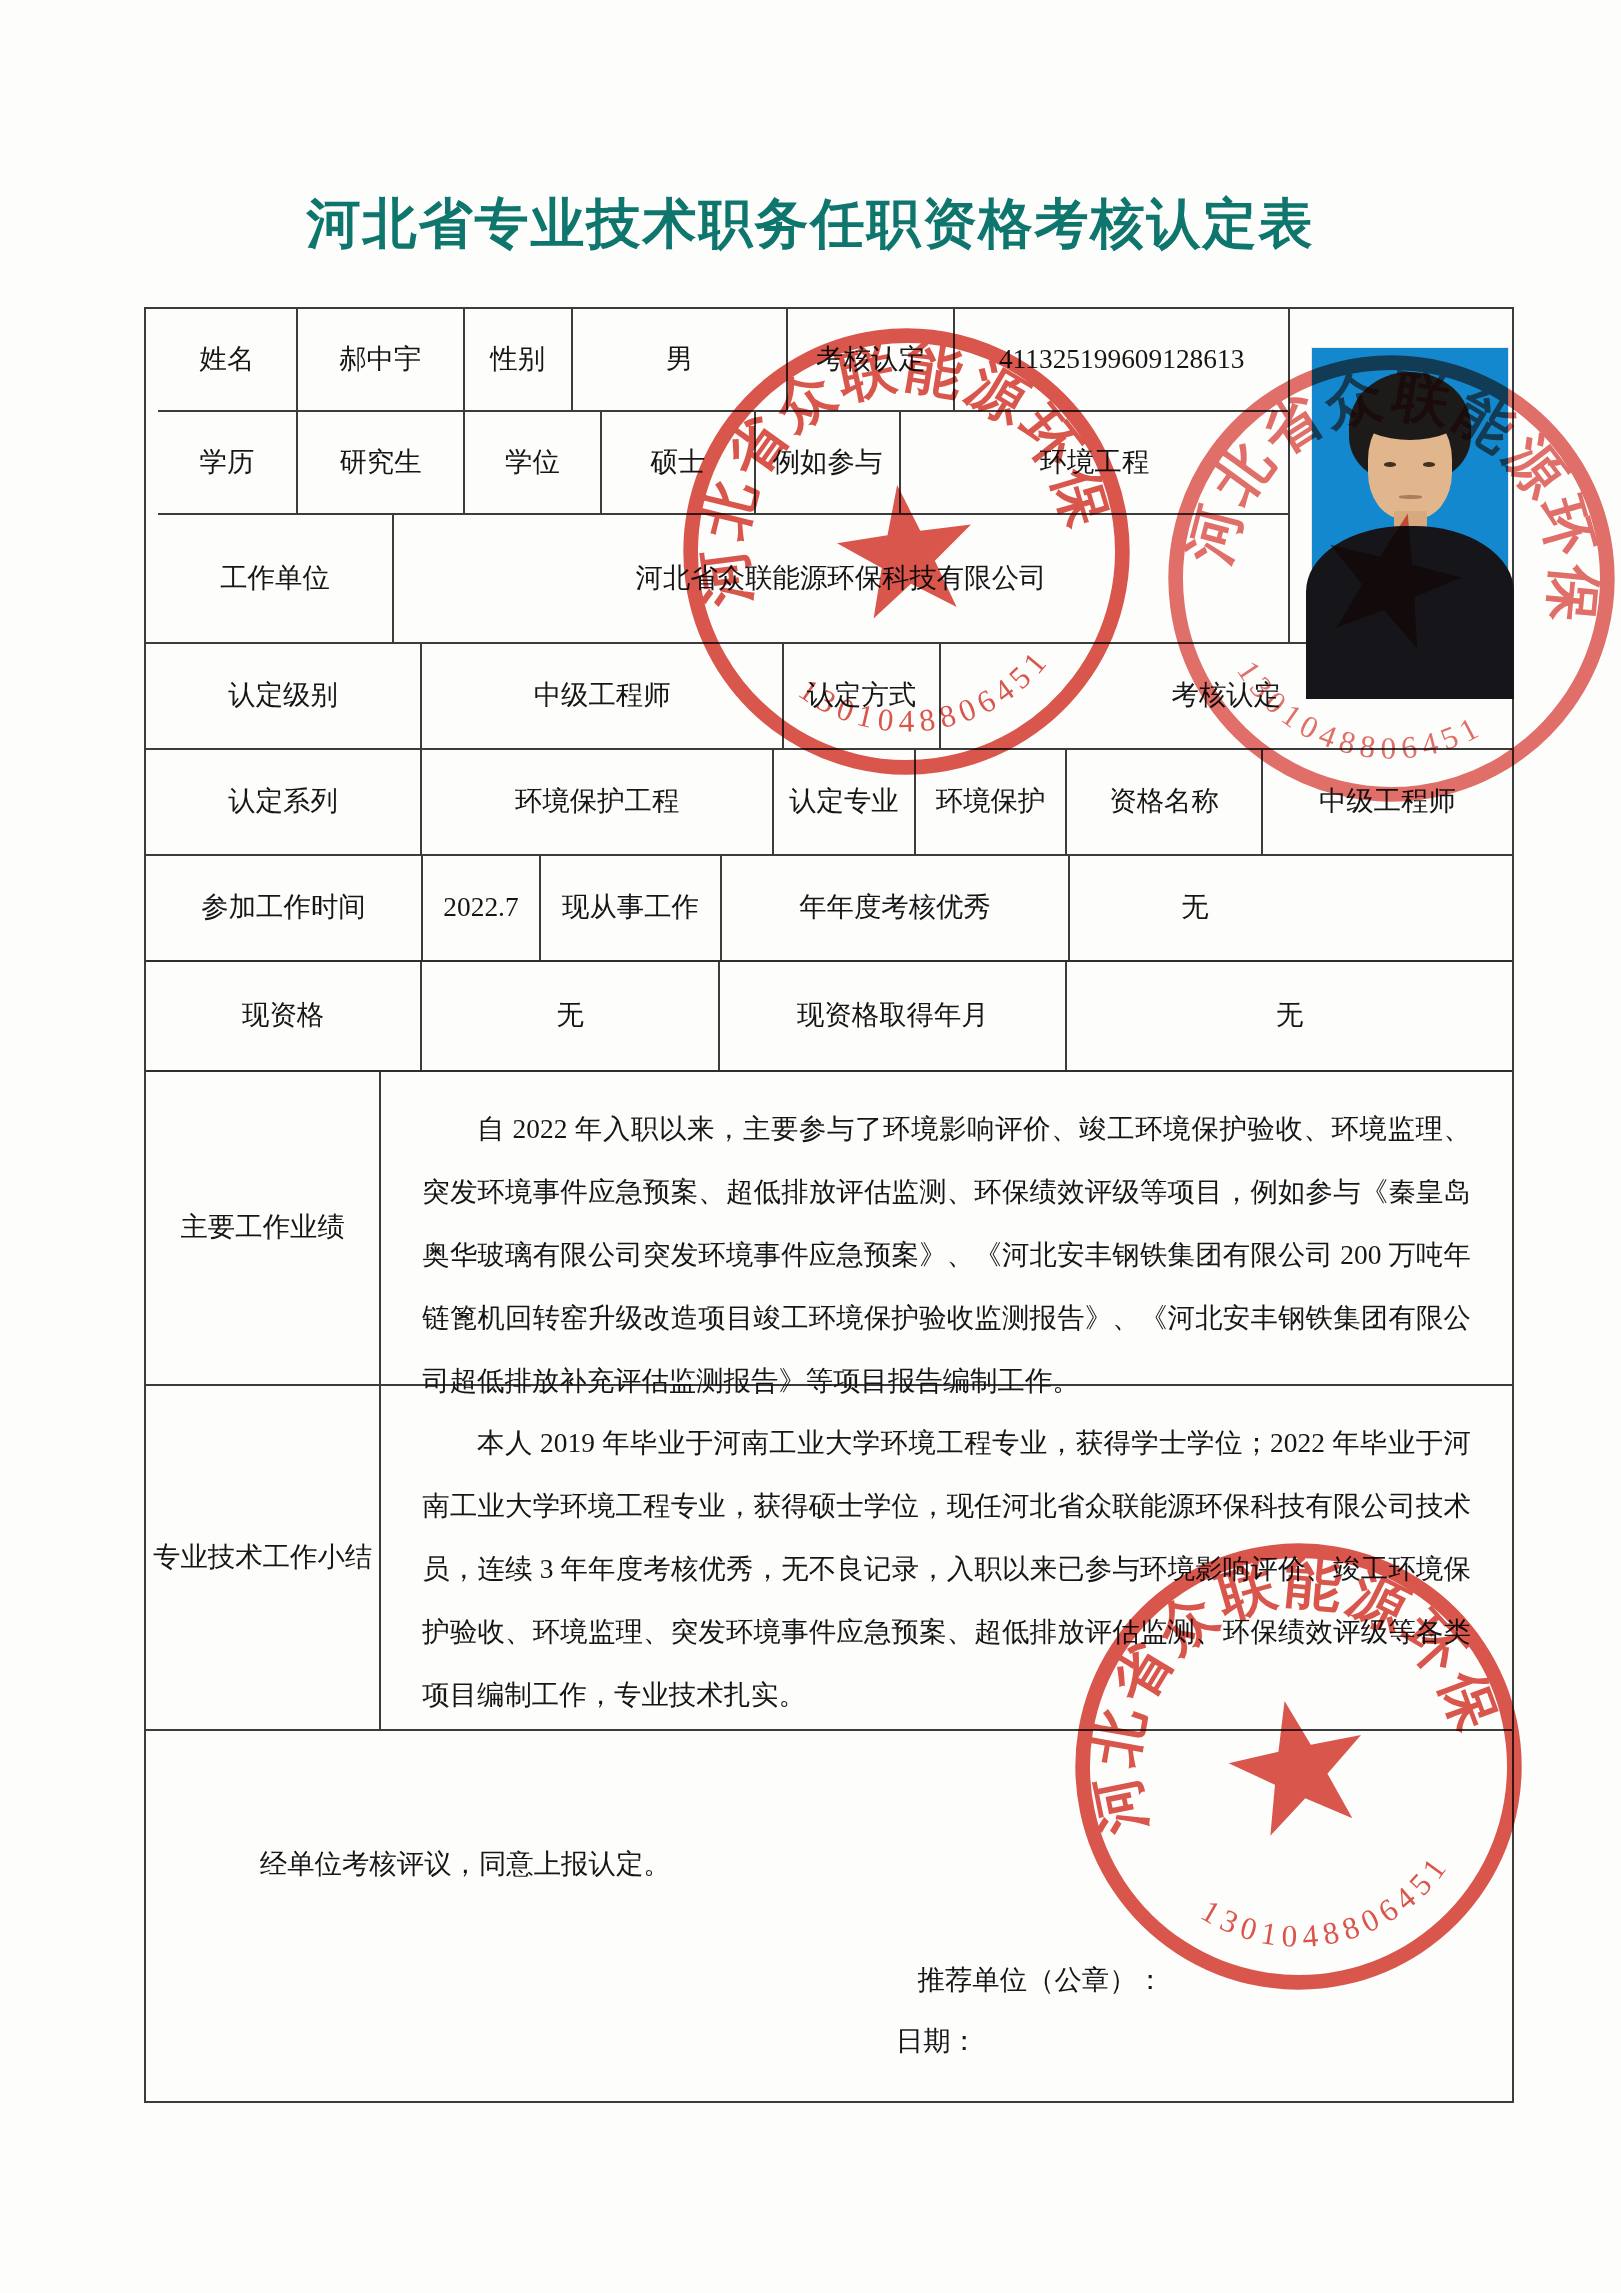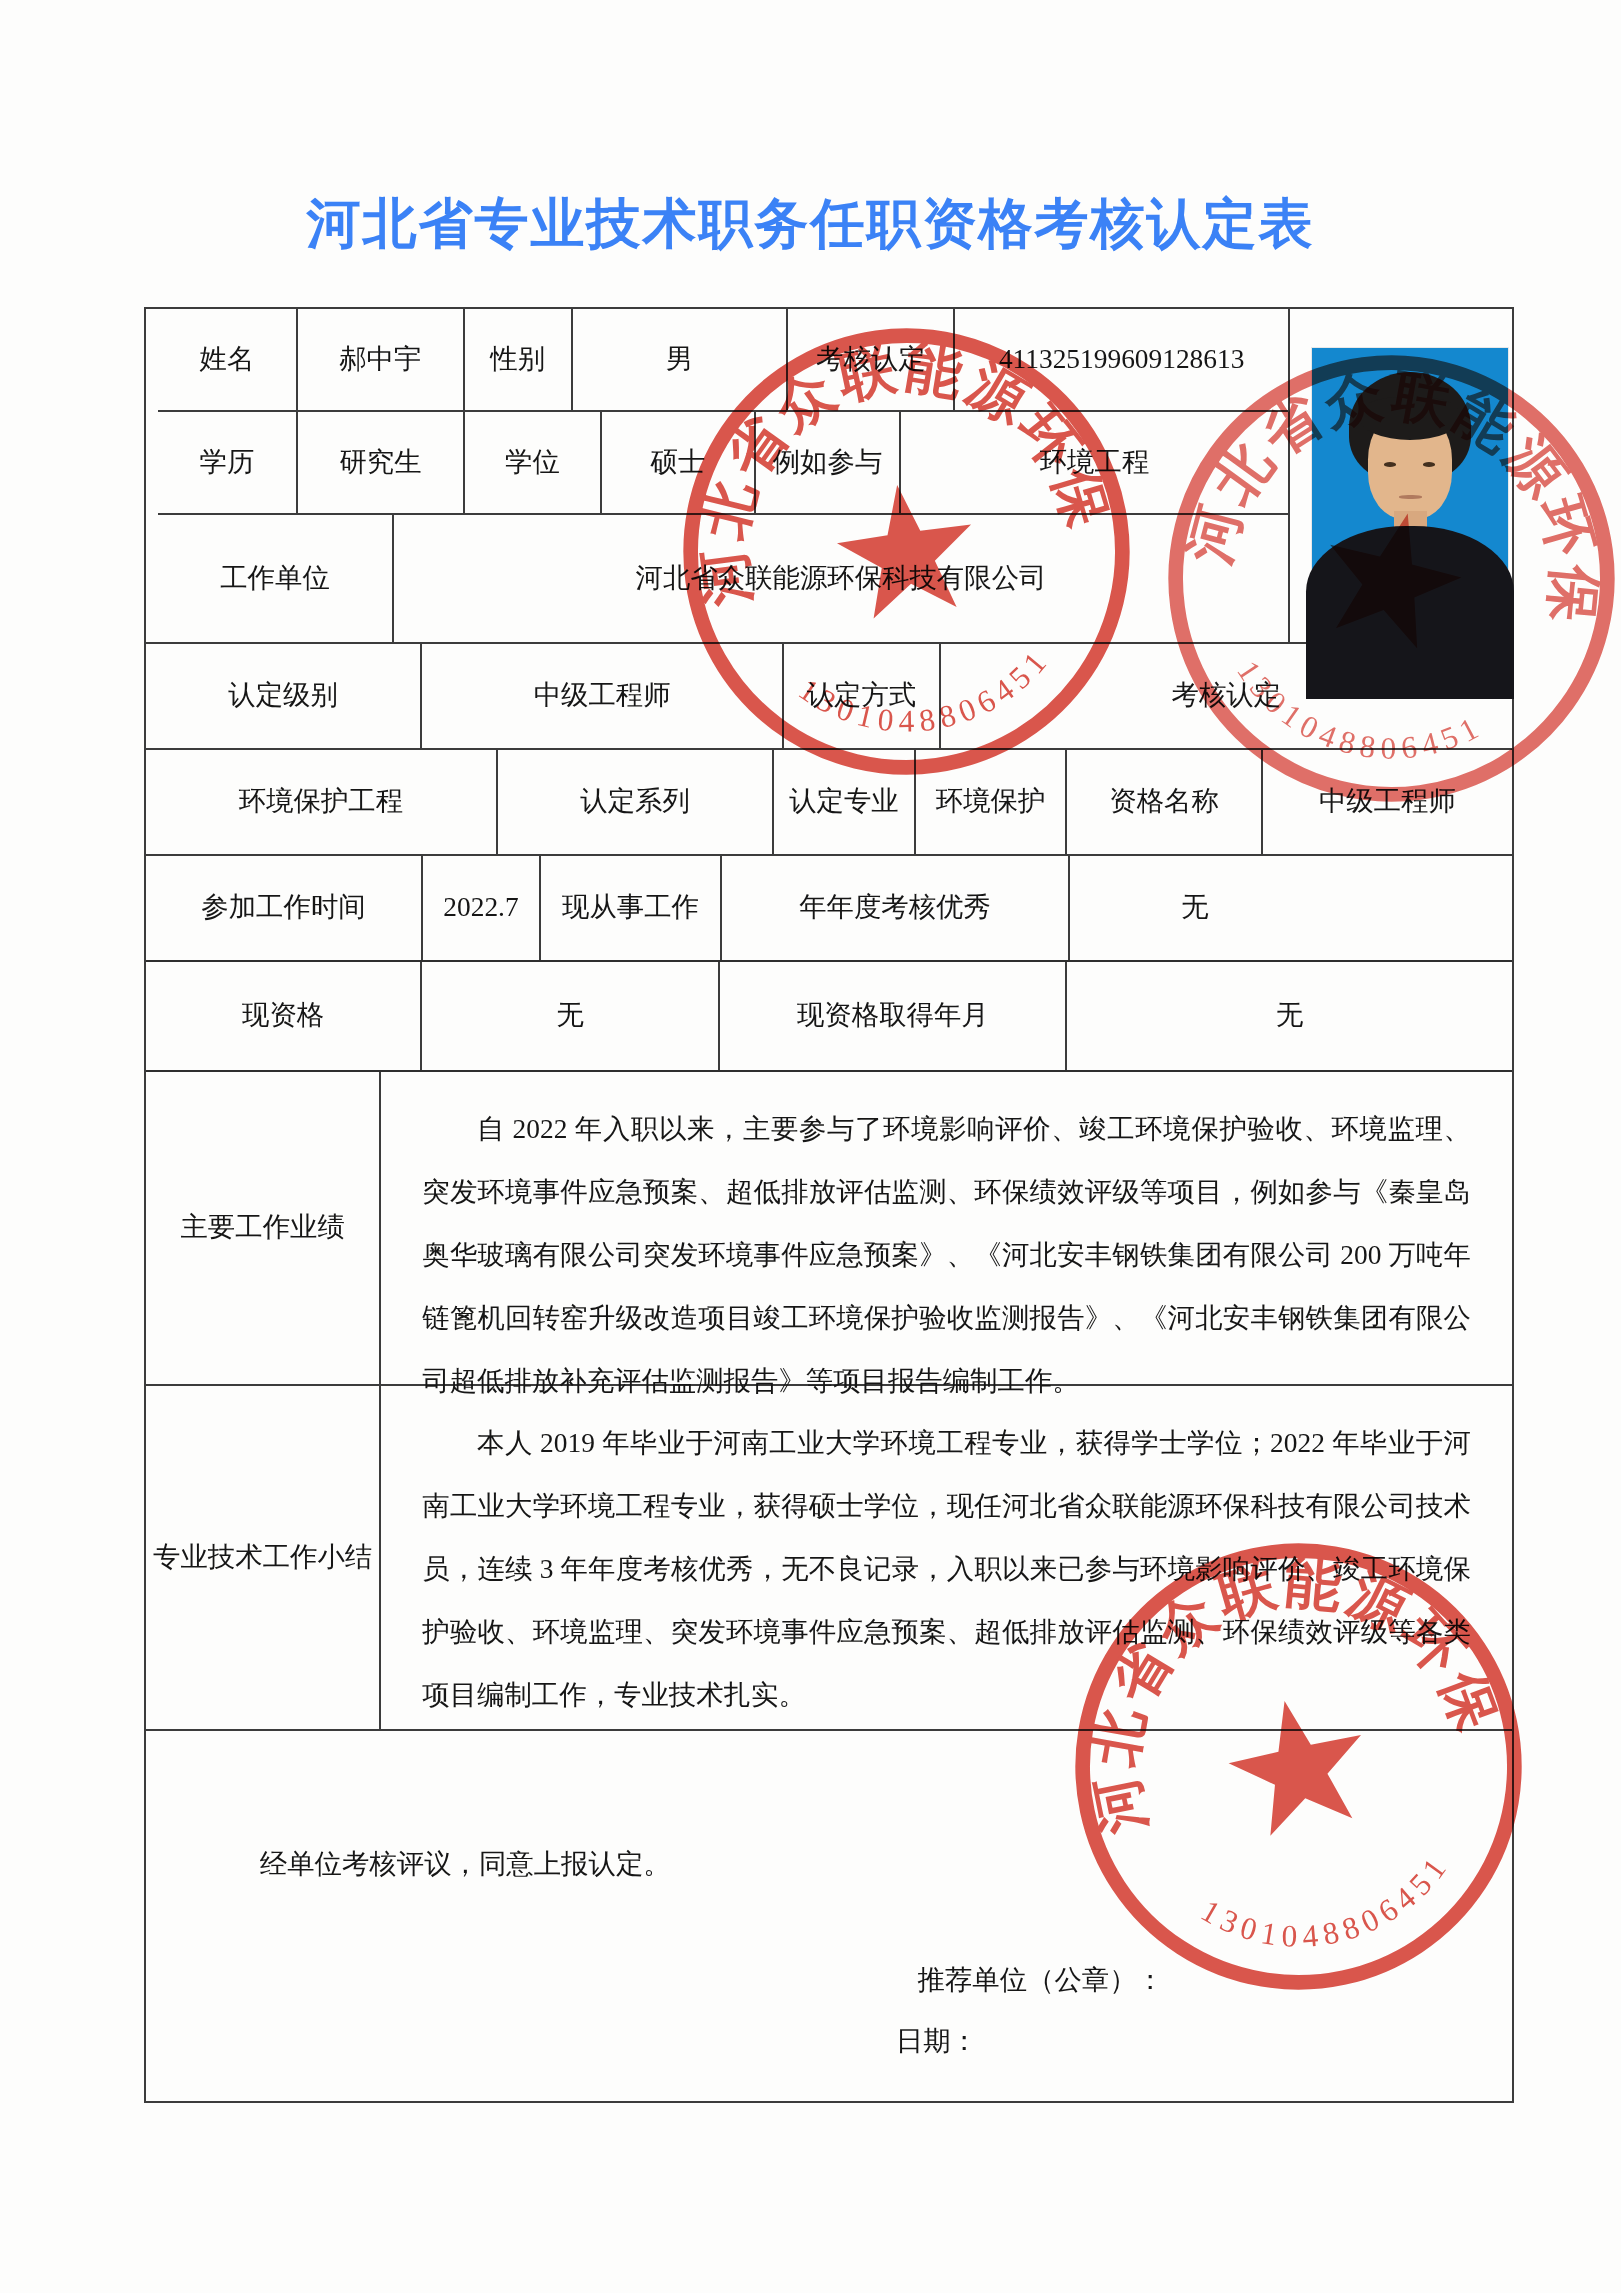--- a/index.html
+++ b/index.html
@@ -1,19 +1,19 @@
 <!DOCTYPE html>
 <html><head>
 <meta charset="utf-8">
 <style>
   * { margin:0; padding:0; box-sizing:border-box; }
   body { background:#888; font-family:"Liberation Serif","DejaVu Serif",serif; }
   .page { position:relative; width:1621px; height:2294px; background:#fdfdfc; overflow:hidden; margin:0 auto; color:#161616; }
   .title { position:absolute; top:188px; left:0; width:100%; text-align:center;
-           font-size:54px; font-weight:bold; letter-spacing:2px; color:#3b82f6; }
+           font-size:54px; font-weight:bold; letter-spacing:2px; color:#0f766e; }
   .tbl { position:absolute; left:144px; top:307px; width:1370px; border:2.9px solid #3c3c3c; background:transparent; }
   .row { display:flex; border-bottom:2px solid #3c3c3c; }
   .row.thick { border-bottom:2.9px solid #2e2e2e; }
   .row:last-child { border-bottom:none; }
   .cell { border-right:2px solid #3c3c3c; display:flex; align-items:center; justify-content:center;
           font-size:27.4px; text-align:center; line-height:1.3; padding:3.9px; }
   .cell:last-child { border-right:none; }
   .sectionA { display:flex; border-bottom:2px solid #3c3c3c;padding-left:12px; }
   .colL { width:1130px; }
   .colL .row:last-child { border-bottom:none; }
@@ -85,22 +85,22 @@
     </div>
 
     <div class="row" style="height:106px">
       <div class="cell" style="width:277px">认定级别</div>
       <div class="cell" style="width:363px">中级工程师</div>
       <div class="cell" style="width:157px">认定方式</div>
       <div class="cell" style="width:573px">考核认定</div>
     </div>
 
     <div class="row" style="height:106px">
+      <div class="cell" style="width:277px">认定系列</div>
       <div class="cell" style="width:353px">环境保护工程</div>
-      <div class="cell" style="width:277px">认定系列</div>
       <div class="cell" style="width:142px">认定专业</div>
       <div class="cell" style="width:152px">环境保护</div>
       <div class="cell" style="width:196px">资格名称</div>
       <div class="cell" style="width:250px">中级工程师</div>
     </div>
 
     <div class="row thick" style="height:106px">
       <div class="cell" style="width:277px">参加工作时间</div>
       <div class="cell" style="width:118px">2022.7</div>
       <div class="cell" style="width:181px">现从事工作</div>

